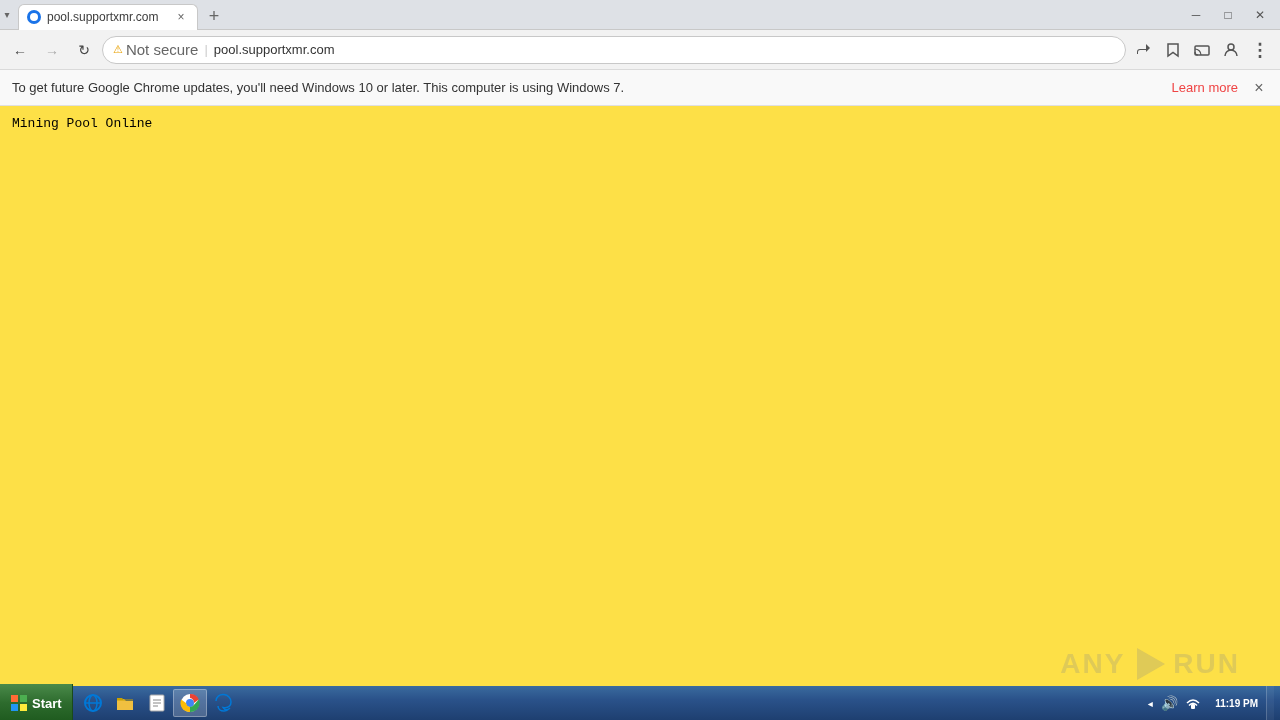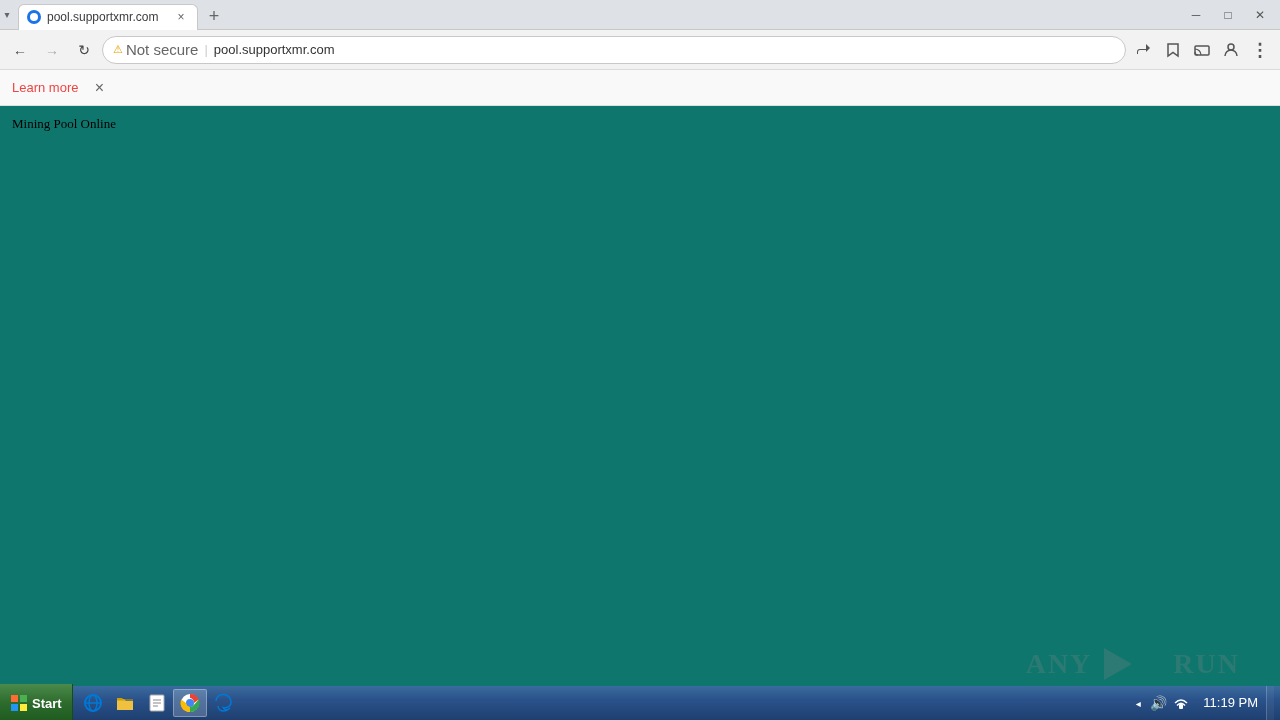--- a/index.html
+++ b/index.html
@@ -208,45 +208,44 @@
       align-items: center;
       justify-content: center;
       color: #666;
       cursor: pointer;
       font-size: 16px;
       border-radius: 50%;
     }
 
     
     .page-content {
-      background: #0f766e;
+      background: #fde047;
       flex: 1;
       padding: 10px 12px;
-      font-family: Liberation Serif, serif;
+      font-family: Liberation Mono, monospace;
       font-size: 13px;
       color: #000;
     }
 
     
     .watermark {
       position: fixed;
       bottom: 36px;
       right: 40px;
       opacity: 0.25;
       display: flex;
       align-items: center;
       gap: 4px;
     }
     .watermark-text {
       font-size: 28px;
       font-weight: bold;
       color: #888;
       letter-spacing: 2px;
-      font-family: Liberation Serif, serif;
-      margin-left: 33px;
+      font-family: Liberation Sans, sans-serif;
     }
     .watermark-icon {
       width: 40px;
       height: 40px;
     }
 
     
     .taskbar {
       position: fixed;
       bottom: 0;
@@ -317,25 +316,26 @@
     .systray-item {
       color: white;
       font-size: 11px;
       display: flex;
       align-items: center;
       justify-content: center;
       cursor: pointer;
     }
     .clock {
       color: white;
-      font-size: 13px;
+      font-size: 10px;
       text-align: left;
       line-height: 1.3;
       padding: 0 6px;
       cursor: pointer;
+      font-weight: bold;
     }
     .show-desktop {
       width: 8px;
       height: 34px;
       background: rgba(255,255,255,0.05);
       border-left: 1px solid rgba(255,255,255,0.2);
       cursor: pointer;
     }
 
     
@@ -412,20 +412,21 @@
       <svg width="16" height="16" viewBox="0 0 16 16">
           <circle cx="8" cy="5" r="3" fill="none" stroke="#555" stroke-width="1.5"></circle>
           <path fill="none" stroke="#555" stroke-width="1.5" d="M2 14c0-3.3 2.7-6 6-6s6 2.7 6 6"></path>
         </svg>
     </div>
     <div class="nav-action-btn" style="font-size:18px;color:#555;font-weight:bold;letter-spacing:0;line-height:0;">⋮</div>
   </div>
 </div>
 
 <div class="info-bar">
+  <span class="info-bar-text">To get future Google Chrome updates, you'll need Windows 10 or later. This computer is using Windows 7.</span>
   <a class="info-bar-link">Learn more</a>
   <div class="info-bar-close">×</div>
 </div>
 
 <div class="browser-main">
   <div class="page-content">
     <span>Mining Pool Online</span>
   </div>
 </div>
 

